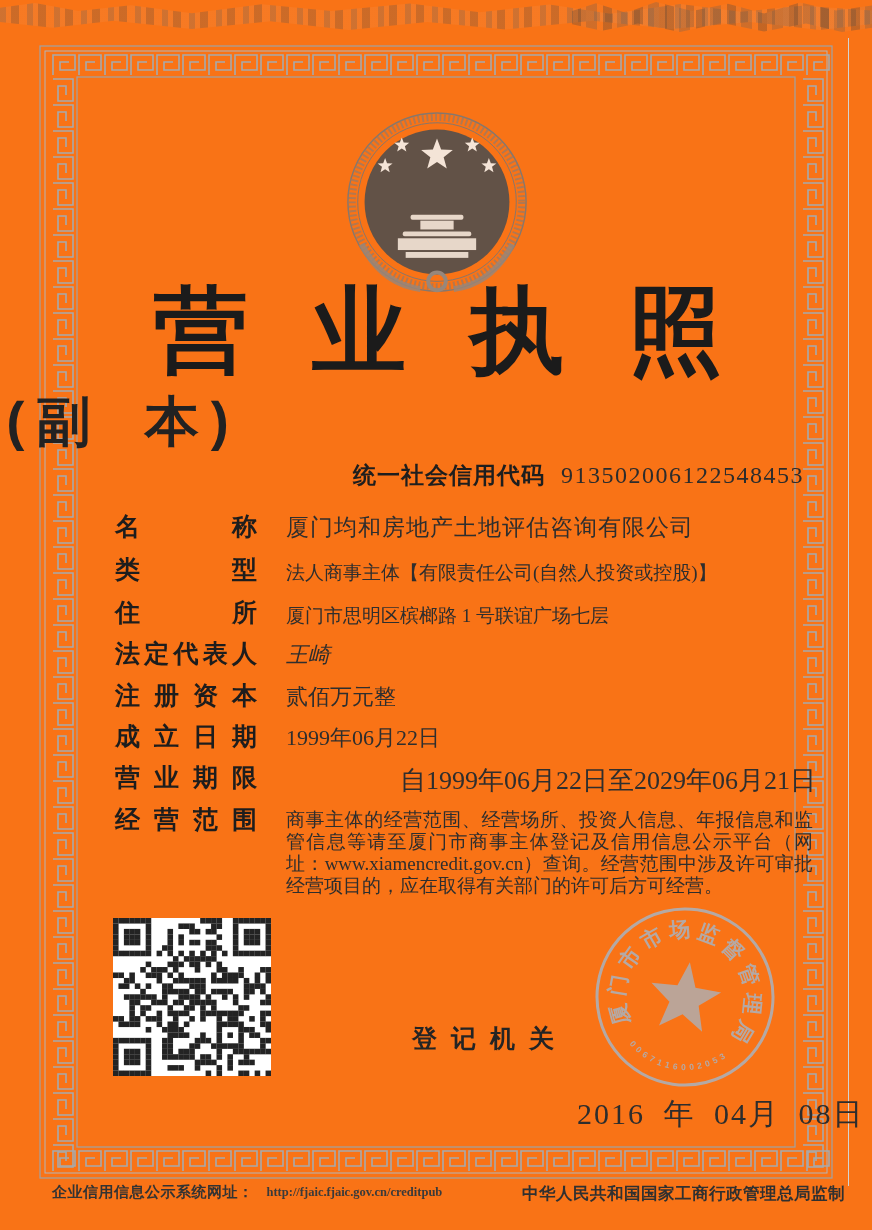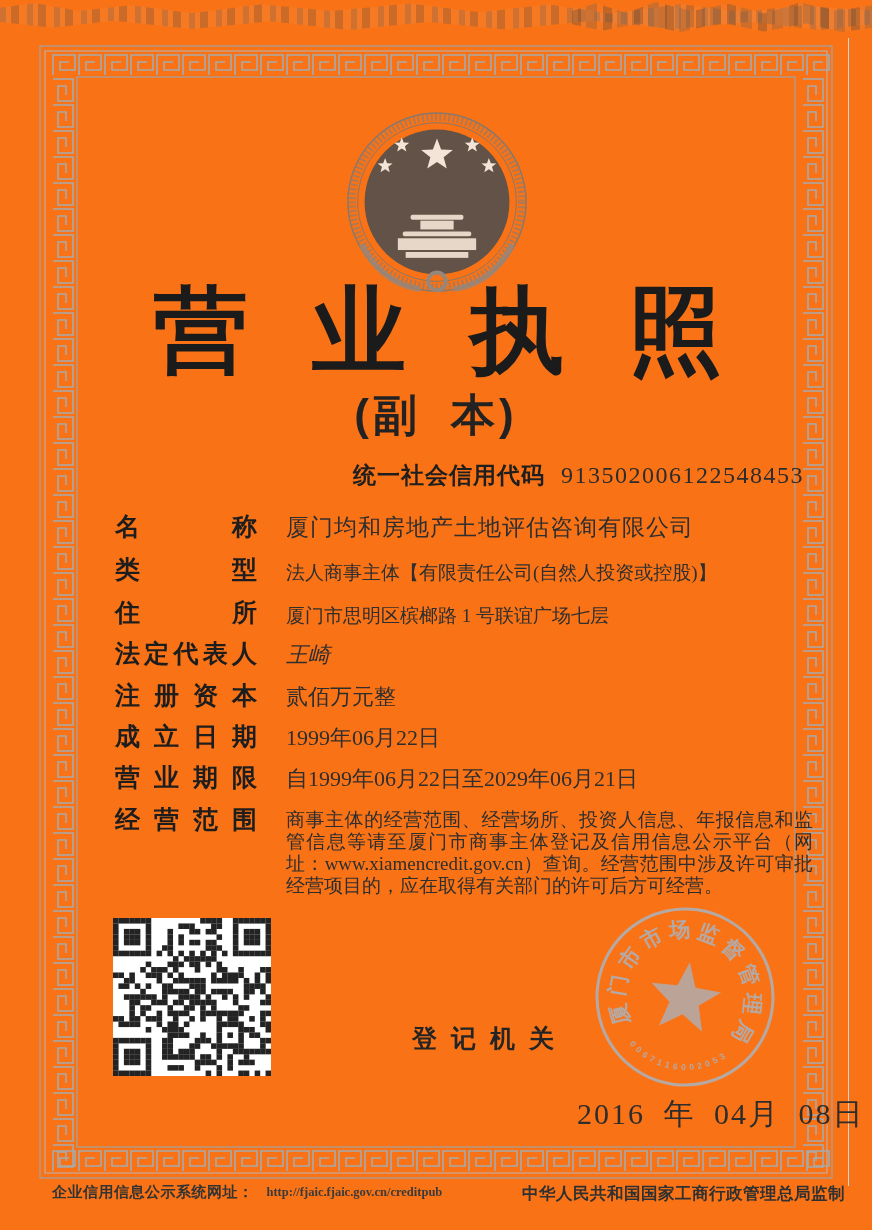--- a/index.html
+++ b/index.html
@@ -34,22 +34,22 @@
   
   .emblem{position:absolute;left:344px;top:106px;width:186px;height:198px;opacity:.88;}
   
   .doc-title{
     position:absolute;left:0;top:268px;width:872px;margin:0;
     text-align:center;font-family:"Liberation Sans",sans-serif;
     font-size:94px;font-weight:900;letter-spacing:6px;word-spacing:26px;
     color:#1b1b1b;text-indent:10px;
   }
   .doc-subtitle{
-    position:absolute;left:0;top:386px;width:872px;text-align:center;
-    font-family:Liberation Sans, sans-serif;font-size:44px;font-weight:700;
+    position:absolute;left:0;top:386px;width:872px;
+    font-family:Liberation Mono, monospace;font-size:54px;font-weight:700;
     letter-spacing:4px;word-spacing:14px;color:#222;
   }
   
   .credit-line{position:absolute;left:0;top:460px;width:804px;display:flex;justify-content:flex-end;align-items:baseline;gap:16px;}
   .credit-label{font-family:Liberation Serif, serif;font-weight:700;font-size:23px;color:#1e1e1e;letter-spacing:1px;}
   .credit-value{font-size:24px;letter-spacing:1.5px;color:#2c2c2c;}
   
   .row{position:absolute;left:115px;width:700px;}
   .row .lbl{
     position:absolute;left:0;top:0;width:142px;
@@ -58,21 +58,21 @@
   }
   .row .val{position:absolute;left:171px;top:2px;width:530px;color:#2e2e2e;line-height:1.15;}
   .r0{top:513px}.r1{top:556px}.r2{top:599px}.r3{top:640px}
   .r4{top:682px}.r5{top:723px}.r6{top:764px}.r7{top:806px}
   .v-name{font-size:23px;letter-spacing:1px;}
   .v-type{font-size:19px;top:6px!important;}
   .v-addr{font-size:19px;top:6px!important;}
   .v-rep{font-size:22px;font-style:italic;}
   .v-cap{font-size:22px;}
   .v-date{font-size:22px;}
-  .v-term{font-size:22px;}
+  .v-term{font-size:26px;text-align:right;}
   .v-scope{font-size:19px;line-height:21.5px;top:3px!important;width:527px!important;text-align:justify;}
   
   .qr{position:absolute;left:113px;top:918px;width:158px;height:158px;}
   .reg-label{
     position:absolute;left:412px;top:1022px;
     font-family:"Liberation Sans",sans-serif;font-weight:700;font-size:25px;
     letter-spacing:14px;color:#242424;white-space:nowrap;
   }
   .seal{position:absolute;left:588px;top:900px;width:194px;height:194px;}
   .issue-date{

